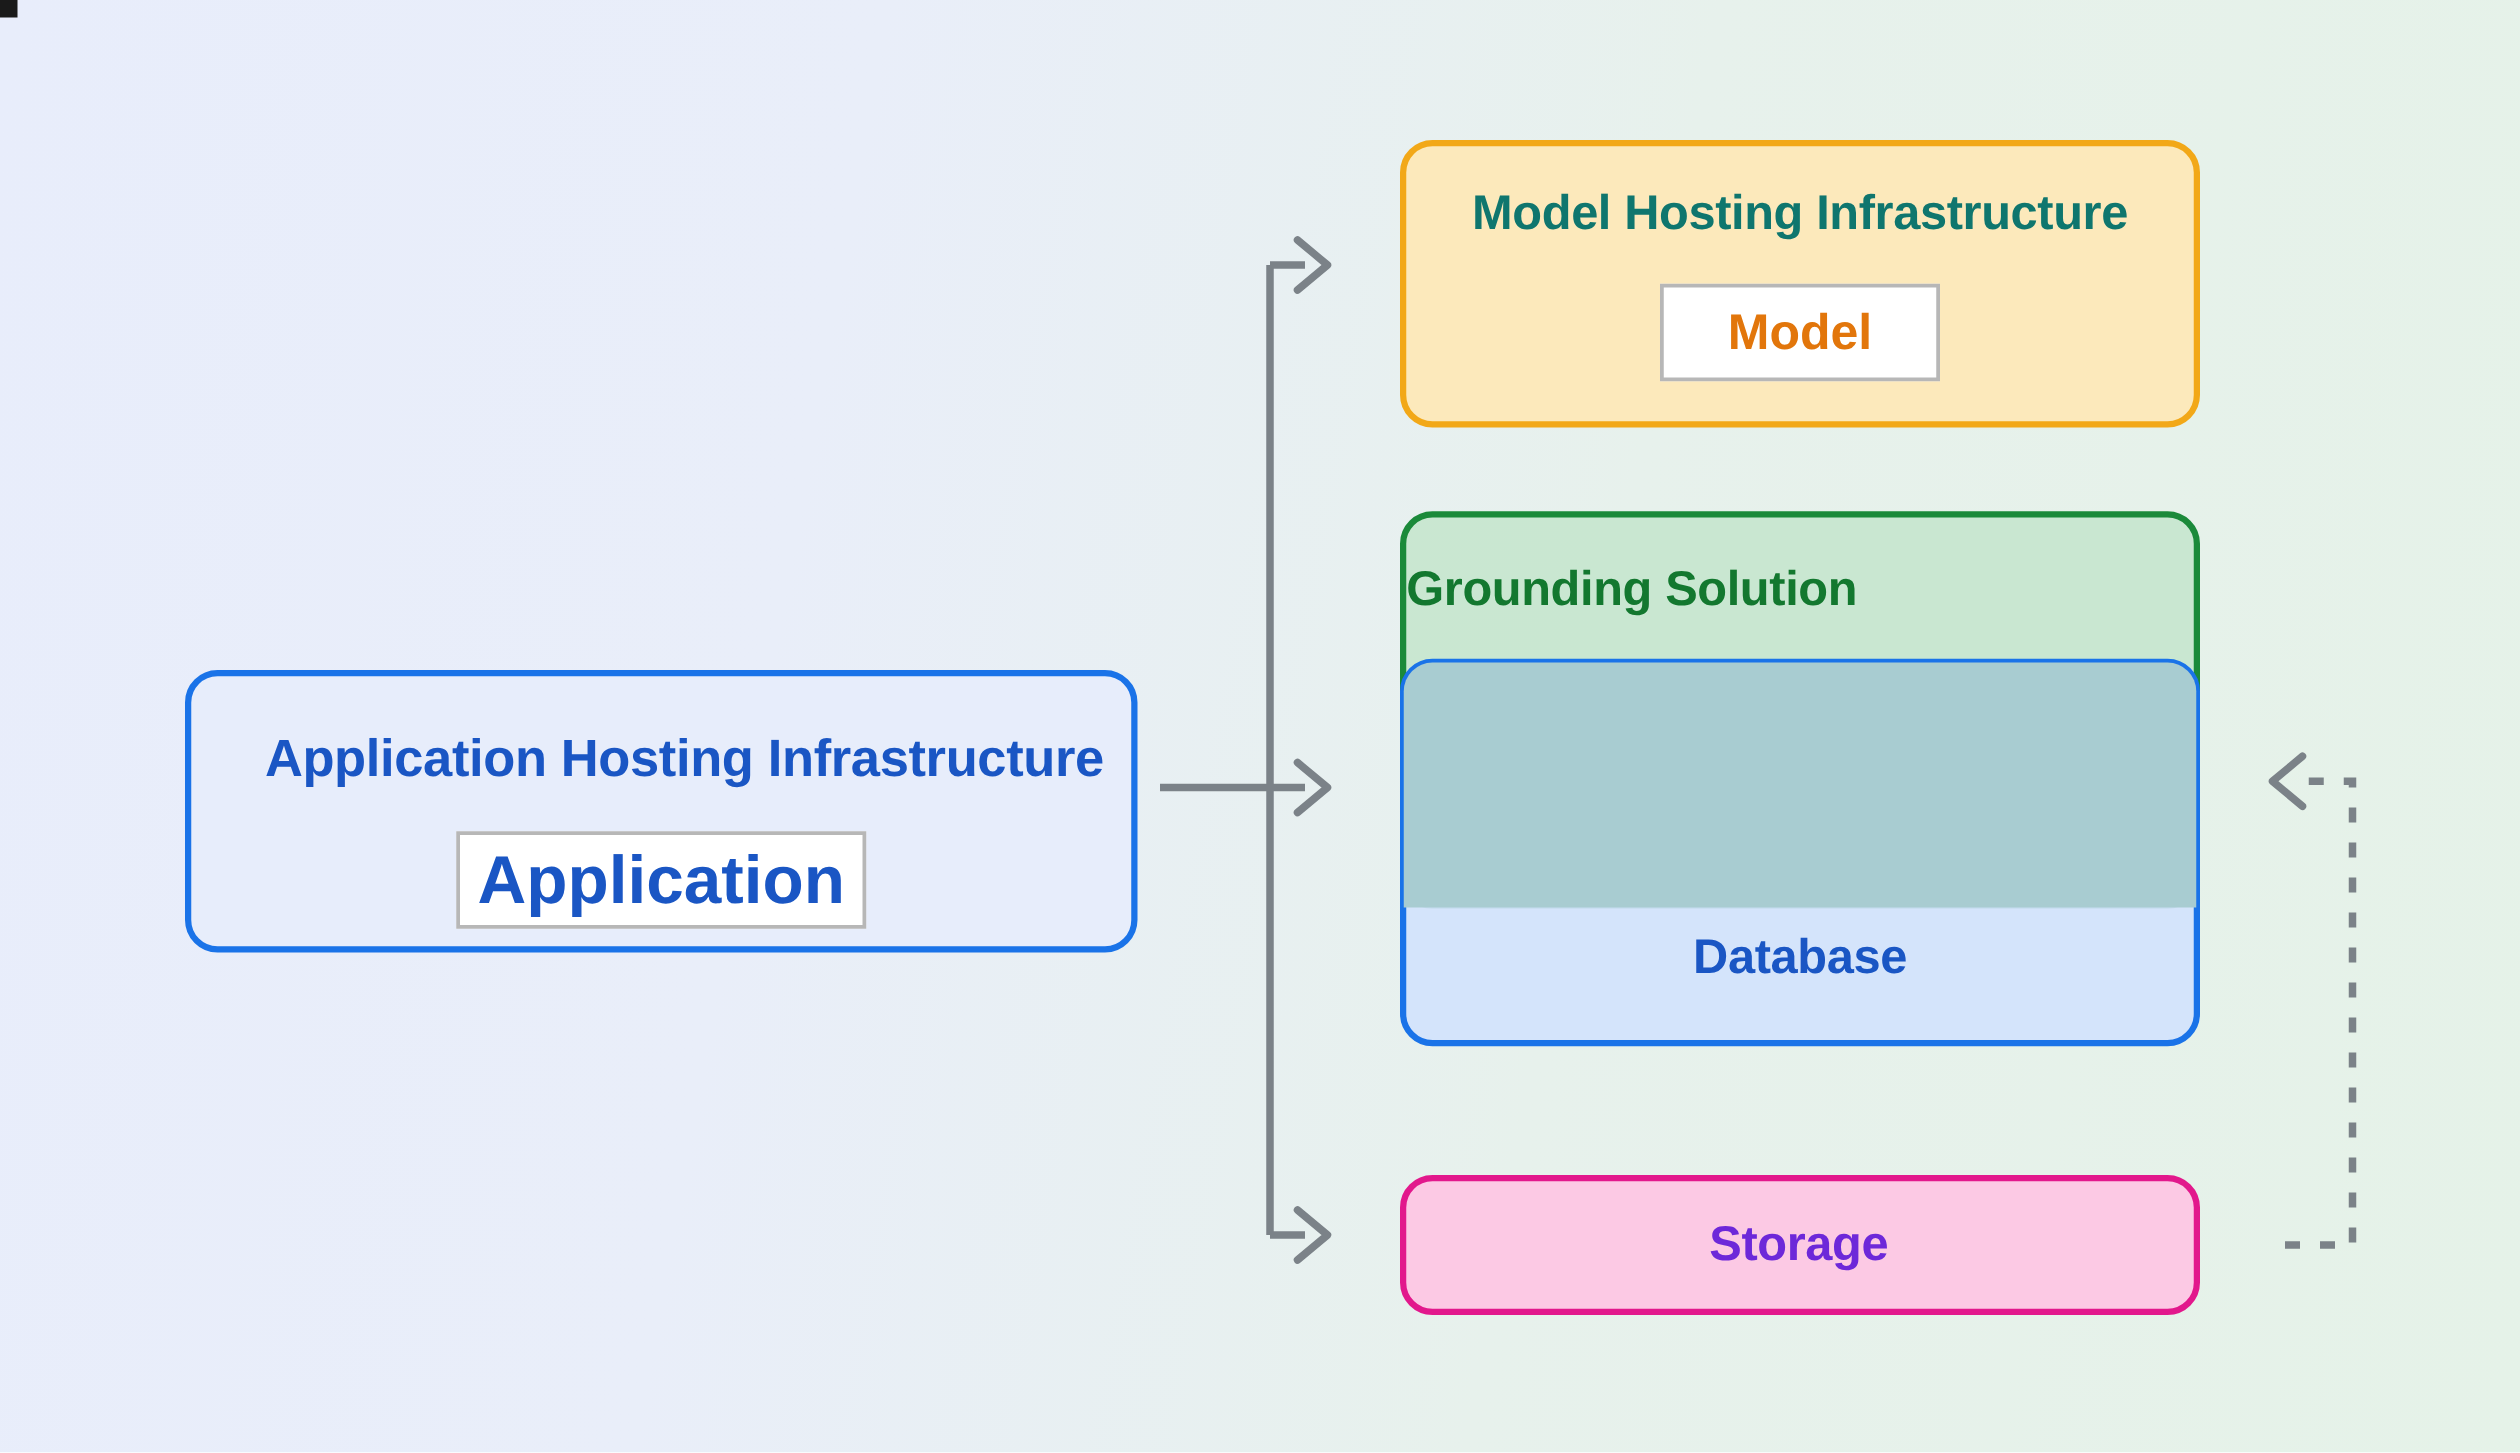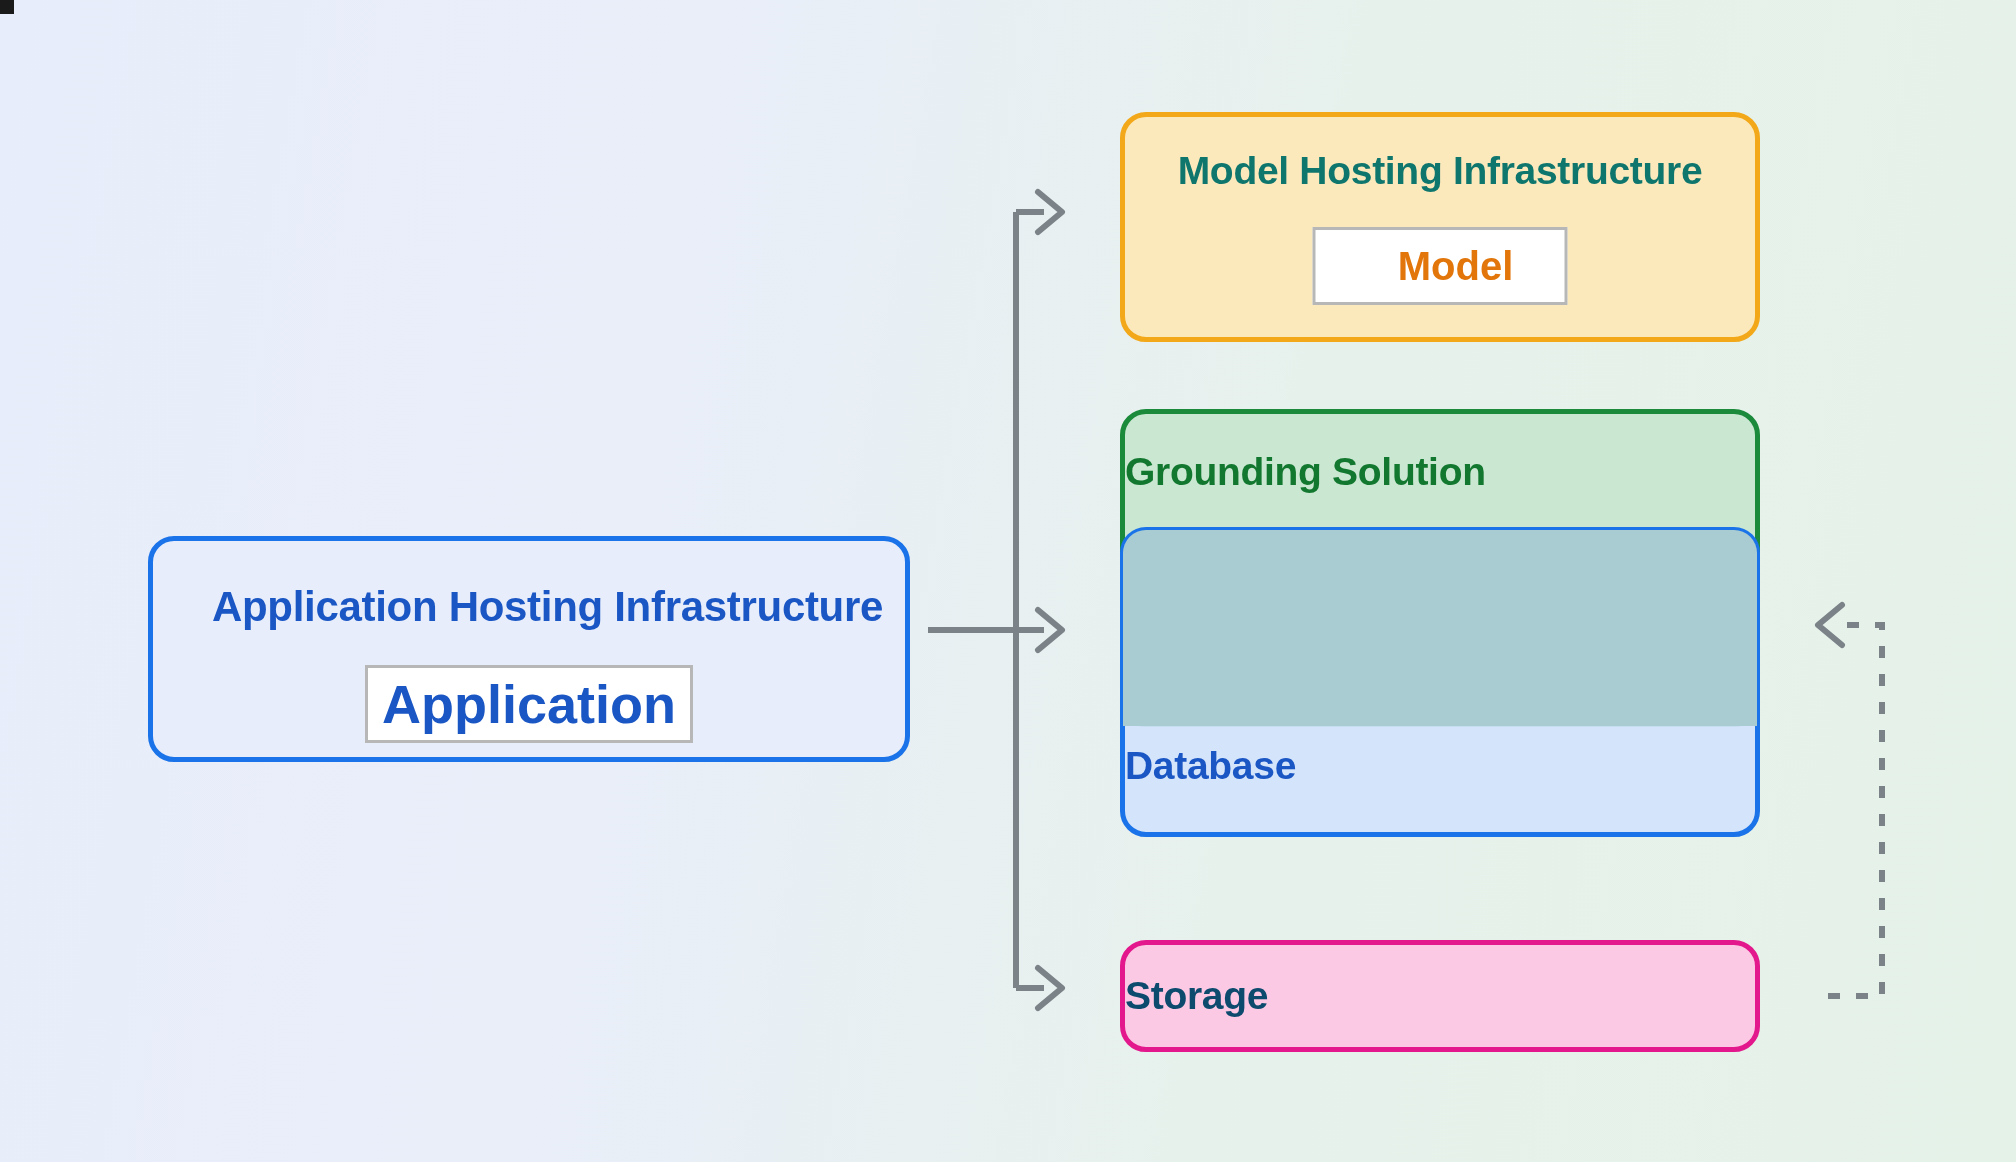--- a/index.html
+++ b/index.html
@@ -94,21 +94,20 @@
     letter-spacing: -0.3px;
   }
   .model-chip {
     left: 50%;
     transform: translateX(-50%);
     top: 110px;
     width: 218px;
     height: 72px;
     color: #e2760b;
     font-size: 40px;
-    padding-left: 31px;
   }
 
   
   .grounding {
     left: 1120px;
     top: 409px;
     width: 640px;
     height: 318px;
     background: rgba(199, 230, 206, 0.92);
     border: 5px solid #1b8a3a;
@@ -134,21 +133,21 @@
     height: 310px;
     background: rgba(210, 226, 252, 0.94);
     border: 5px solid #1a73e8;
     border-radius: 26px;
     z-index: 3;
   }
   .database-title {
     position: absolute;
     left: 0; right: 0;
     bottom: 44px;
-    text-align: left;
+    text-align: center;
     color: #1a56c4;
     font-size: 39px;
     font-weight: bold;
     letter-spacing: -0.3px;
   }
 
   
   .overlap {
     left: 1123px;
     top: 530px;
@@ -182,22 +181,22 @@
     height: 112px;
     background: #fcc9e4;
     border: 5px solid #e2188c;
     border-radius: 26px;
   }
   .storage-title {
     position: absolute;
     left: 0; right: 2px;
     top: 50%;
     transform: translateY(-50%);
-    text-align: left;
-    color: #0c4a6e;
+    text-align: center;
+    color: #6d28d9;
     font-size: 39px;
     font-weight: bold;
     letter-spacing: -0.3px;
   }
 
   svg.wires {
     position: absolute;
     left: 0;
     top: 0;
     width: 2016px;

